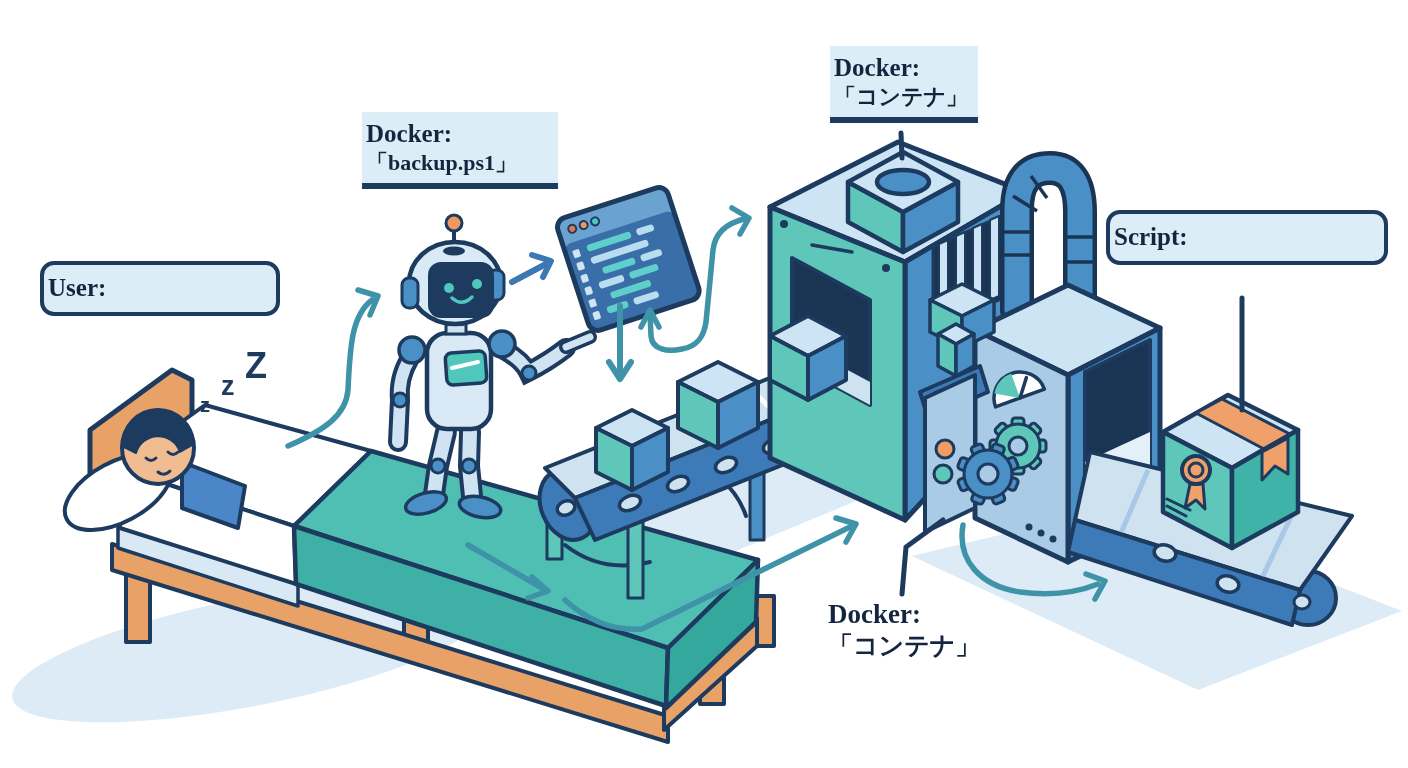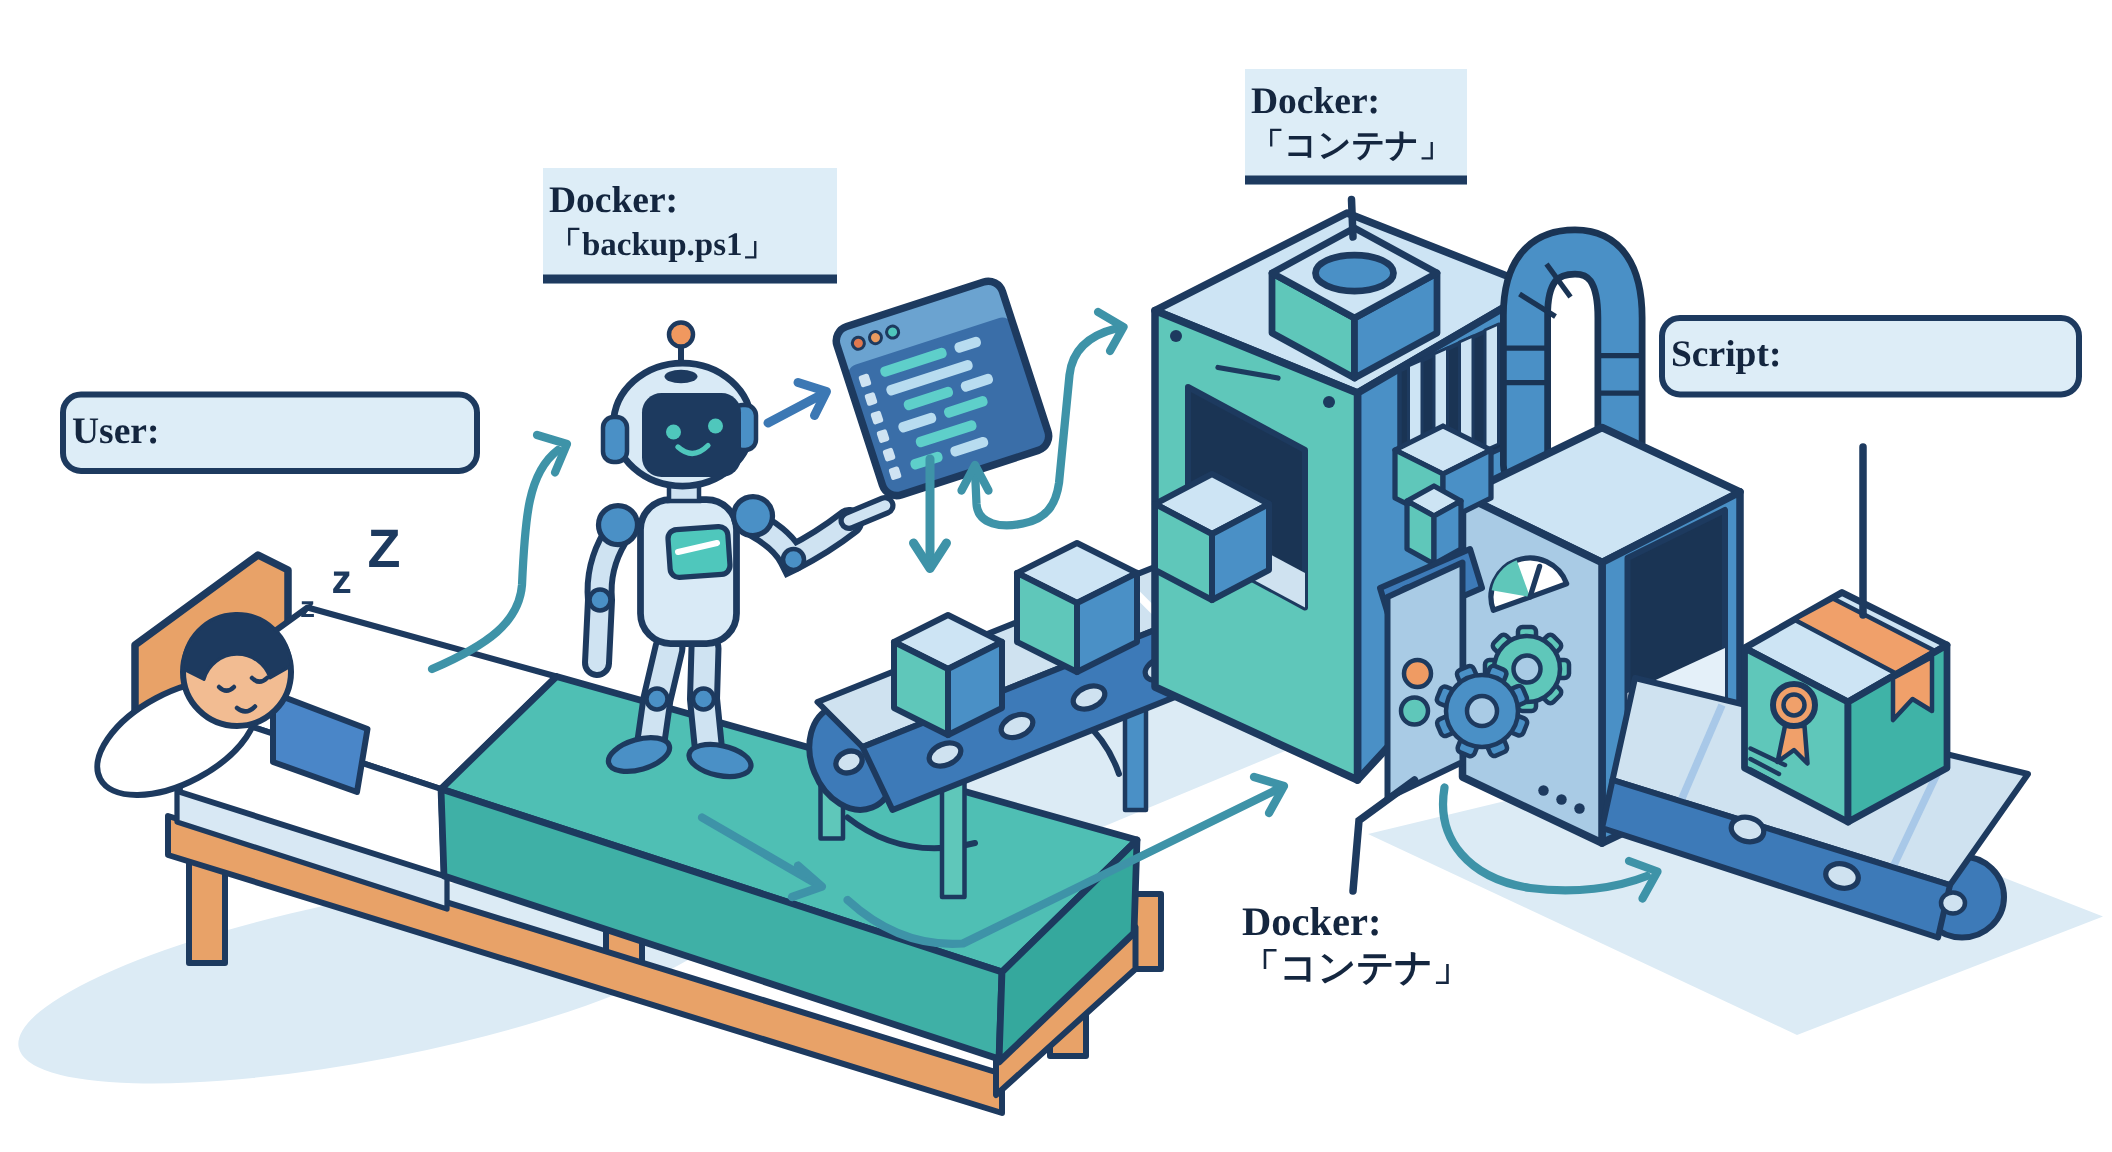--- a/index.html
+++ b/index.html
@@ -357,21 +357,21 @@
     </g>
   </g>
 
   <g fill="none" stroke="#1d3a5f" stroke-width="5" stroke-linecap="round">
     <path d="M901,133 L902,158"></path>
     <path d="M1242,298 L1242,410"></path>
     <path d="M902,594 L906,547 L943,520"></path>
   </g>
 </svg>
 
-<div class="label-box bordered" style="left:40px;top:261px;width:280px;">
+<div class="label-box bordered" style="left:40px;top:261px;width:240px;">
   <div class="l1">User:</div>
 </div>
 
 <div class="label-box underlined" style="left:362px;top:112px;width:196px;">
   <div class="l1">Docker:</div>
   <div class="l2">「backup.ps1」</div>
 </div>
 
 <div class="label-box underlined" style="left:830px;top:46px;width:148px;">
   <div class="l1">Docker:</div>

